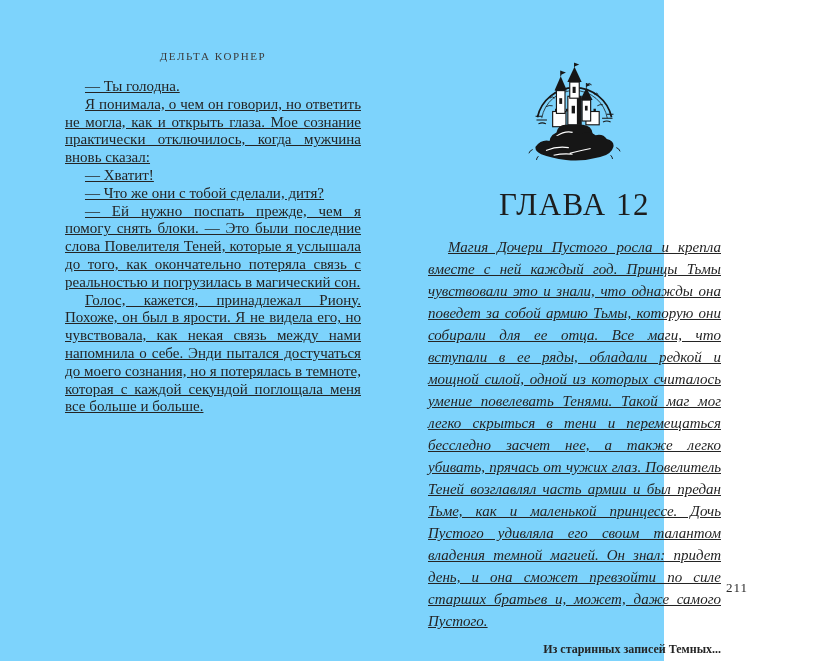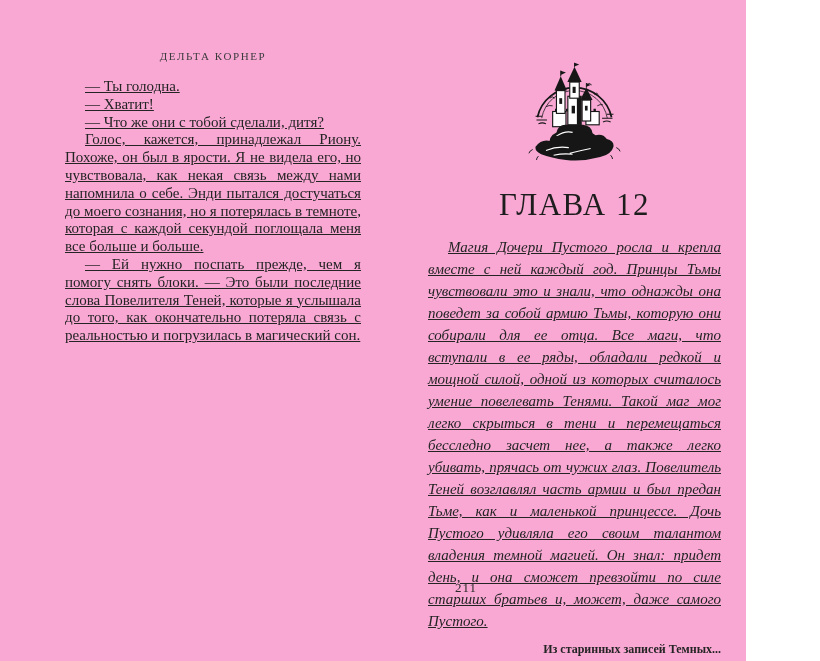--- a/index.html
+++ b/index.html
@@ -3,24 +3,24 @@
 <meta charset="utf-8">
 <style>
   * { margin:0; padding:0; box-sizing:border-box; }
   html, body {
     width:820px; height:661px;
     background:#ffffff;
     overflow:hidden;
   }
   .spread {
     position:relative;
-    width:746px; height:661px;
+    width:664px; height:661px;
     font-family:"Liberation Serif","DejaVu Serif",serif;
     color:#242424;
-    background:#f9a8d4;
+    background:#7dd3fc;
   }
 
   
   .page-left {
     position:absolute; left:65px; top:50px; width:296px;
   }
   .running-header {
     font-size:11px;
     letter-spacing:1.6px;
     text-align:center;
@@ -59,41 +59,42 @@
   .attribution {
     font-size:12px;
     font-weight:700;
     text-align:right;
     margin-top:10px;
     color:#242424;
   }
   .page-number {
     position:absolute;
     left:455px; top:580px; width:293px;
-    text-align:left;
+    text-align:right;
     font-size:13px;
     letter-spacing:1px;
     color:#2a2a2a;
   }
 
   .ink { stroke:#161616; }
 </style>
 </head>
 <body>
 
 <div class="spread">
 
   <section class="page-left">
     <div class="running-header">ДЕЛЬТА КОРНЕР</div>
     <div class="body-copy">
       <p>— Ты голодна.</p>
+      <p>Я понимала, о чем он говорил, но ответить не могла, как и открыть глаза. Мое сознание практически отключилось, когда мужчина вновь сказал:</p>
       <p>— Хватит!</p>
       <p>— Что же они с тобой сделали, дитя?</p>
+      <p>— Ей нужно поспать прежде, чем я помогу снять блоки. — Это были последние слова Повелителя Теней, которые я услышала до того, как окончательно потеряла связь с реальностью и погрузилась в магический сон.</p>
       <p>Голос, кажется, принадлежал Риону. Похоже, он был в ярости. Я не видела его, но чувствовала, как некая связь между нами напомнила о себе. Энди пытался достучаться до моего сознания, но я потерялась в темноте, которая с каждой секундой поглощала меня все больше и больше.</p>
-      <p>— Ей нужно поспать прежде, чем я помогу снять блоки. — Это были последние слова Повелителя Теней, которые я услышала до того, как окончательно потеряла связь с реальностью и погрузилась в магический сон.</p>
     </div>
   </section>
 
   <section class="page-right">
 
     <svg class="illustration" width="95" height="99" viewBox="0 0 100 104" aria-hidden="true">
 
       <path class="ink" d="M11 58 A40 40 0 0 1 89 58" fill="none" stroke-width="1.8"></path>
       <path class="ink" d="M15.5 59 A35 35 0 0 1 84.5 59" fill="none" stroke-width="0.8"></path>
 

